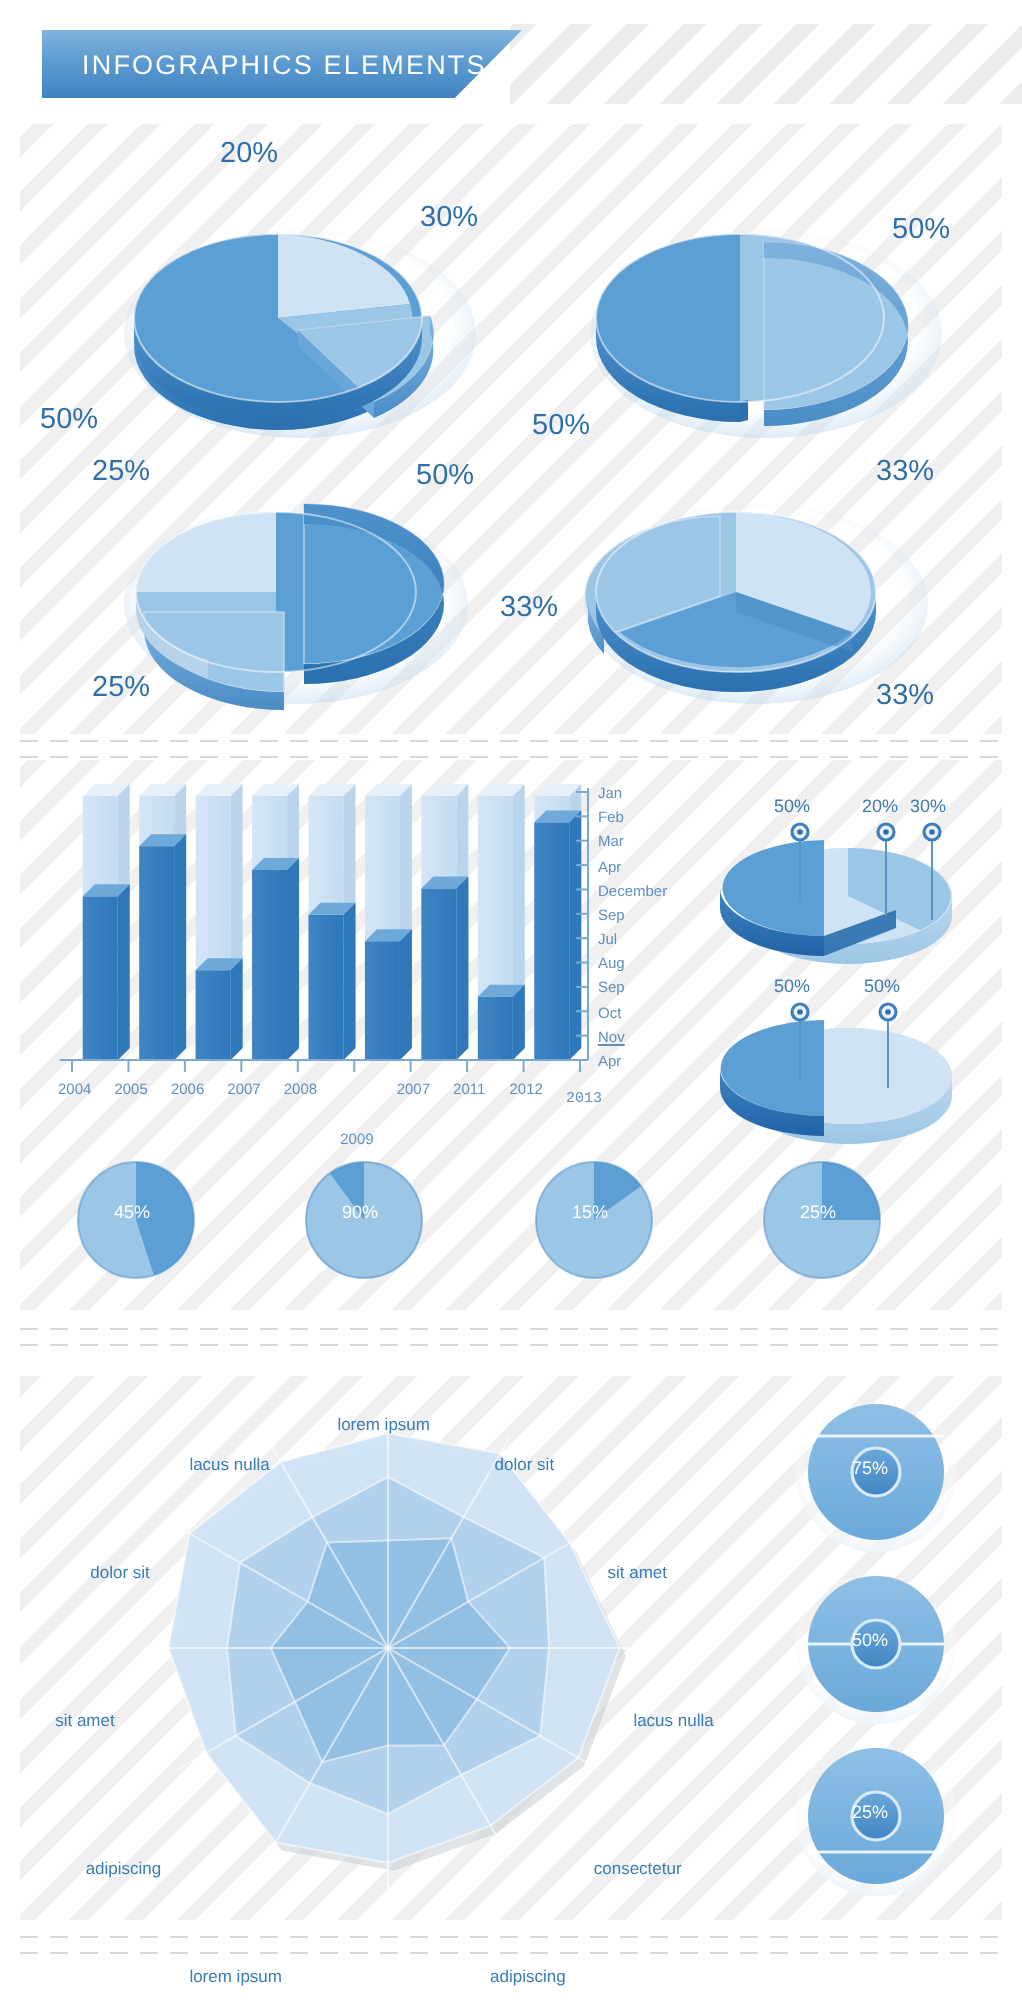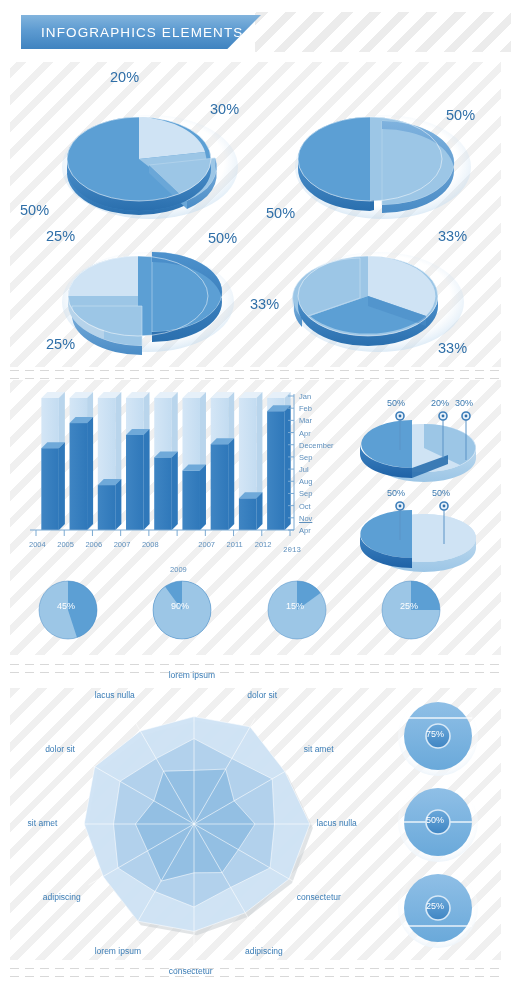--- a/index.html
+++ b/index.html
@@ -48,21 +48,21 @@
   #panel3{top:688px;height:272px;}
 
   .dash-a{top:370px;} .dash-b{top:378px;}
   .dash-c{top:664px;} .dash-d{top:672px;}
   .dash-e{top:968px;} .dash-f{top:976px;}
 
   
   .lbl{position:absolute;color:#2f6fa8;font-size:14.5px;white-space:nowrap;}
   .lbl-sm{position:absolute;color:#3c7ab0;font-size:9px;white-space:nowrap;}
   .lbl-axis{position:absolute;color:#5f90bd;font-size:7.5px;white-space:nowrap;}
-  .lbl-radar{position:absolute;color:#3a7cb5;font-size:8.5px;white-space:nowrap;}
+  .lbl-radar{position:absolute;color:#3a7cb5;font-size:8.5px;white-space:nowrap;margin-top:37px;}
 
   svg{display:block;overflow:visible;}
   .pie-wrap{position:absolute;}
 </style>
 </head>
 <body>
 
 <div class="page">
 
   <div class="header">

